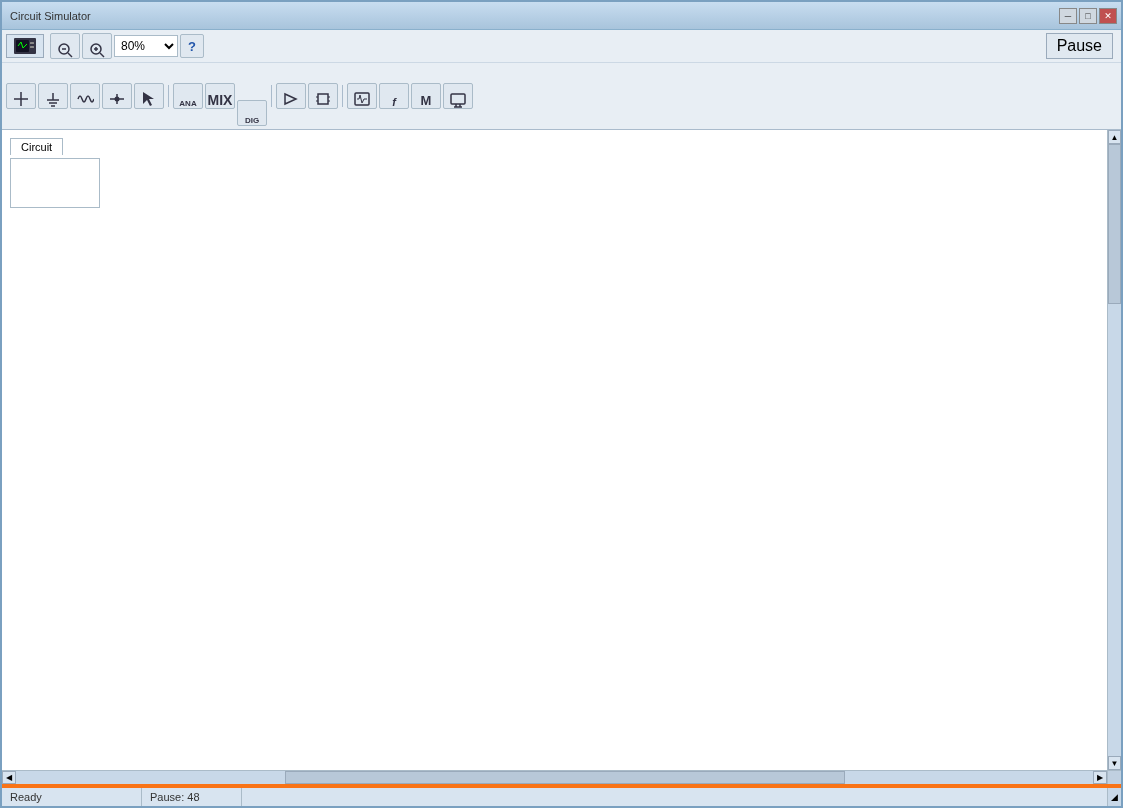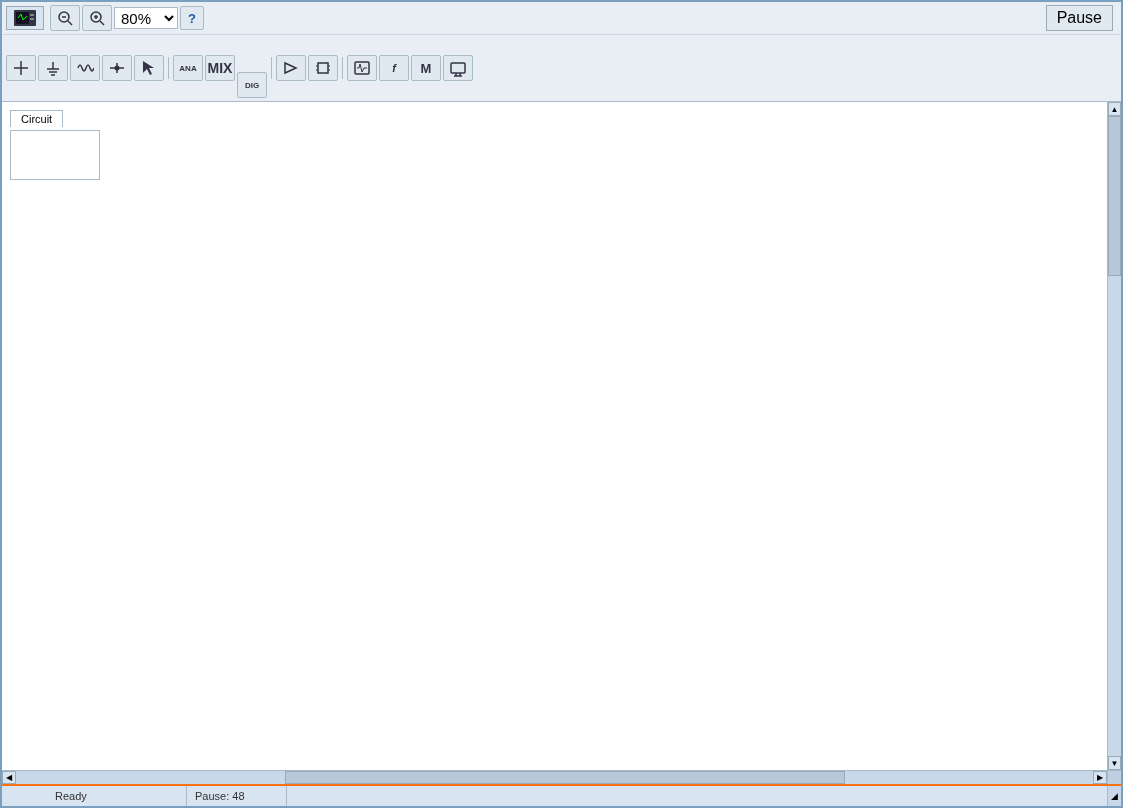--- a/index.html
+++ b/index.html
@@ -88,41 +88,41 @@
       gap: 2px;
     }
 
     .tb-btn {
       width: 30px;
       height: 26px;
       background: #e0e8f0;
       border: 1px solid #aabbc8;
       border-radius: 2px;
       display: flex;
-      align-items: center;
+      align-items: flex-end;
       justify-content: center;
       cursor: pointer;
       font-size: 11px;
       color: #334;
       flex-shrink: 0;
     }
 
     .tb-sep {
       width: 1px;
       height: 22px;
       background: #aabbcc;
       margin: 0 2px;
     }
 
     .zoom-select {
       height: 22px;
       width: 64px;
       border: 1px solid #aabbc8;
       background: white;
-      font-size: 15px;
+      font-size: 12px;
       padding: 0 2px;
     }
 
     .help-btn {
       width: 24px;
       height: 24px;
       background: #e0e8f0;
       border: 1px solid #aabbc8;
       border-radius: 2px;
       display: flex;
@@ -200,45 +200,54 @@
       justify-content: center;
       font-size: 8px;
       cursor: pointer;
       flex-shrink: 0;
     }
 
     
     .status-bar {
       height: 22px;
       background: #d8e4f0;
-      border-top: 2px solid #f97316;
+      border-top: 4px solid #f97316;
       display: flex;
       align-items: center;
       flex-shrink: 0;
-      padding-left: 45px;
     }
     .status-section {
       padding: 0 8px;
       border-right: 1px solid #aabbc8;
       height: 100%;
       display: flex;
       align-items: center;
       font-size: 11px;
       color: #333;
       min-width: 140px;
     }
     .status-section.temp {
       min-width: 100px;
     }
   </style>
 </head>
 <body>
 
 <div class="window">
 
+  <div class="title-bar">
+    <div class="title-bar-left">
+      <span class="title-bar-title">Circuit Simulator</span>
+    </div>
+    <div class="title-bar-controls">
+      <div class="title-btn">─</div>
+      <div class="title-btn">□</div>
+      <div class="title-btn close">✕</div>
+    </div>
+  </div>
 
   <div class="toolbar-area">
     <div class="toolbar-row1">
 
       <div class="scope-icon" style="width:38px;height:24px;background:#d8e4f0;border:1px solid #9aaabb;display:flex;align-items:center;justify-content:center;font-size:9px;margin-right:4px;">
         <svg width="22" height="16">
           <rect x="0" y="0" width="22" height="16" fill="#334" rx="1"></rect>
           <rect x="2" y="2" width="13" height="12" fill="#112" rx="1"></rect>
           <line x1="4" y1="8" x2="7" y2="4" stroke="#0f0" stroke-width="1"></line>
           <line x1="7" y1="4" x2="9" y2="10" stroke="#0f0" stroke-width="1"></line>

